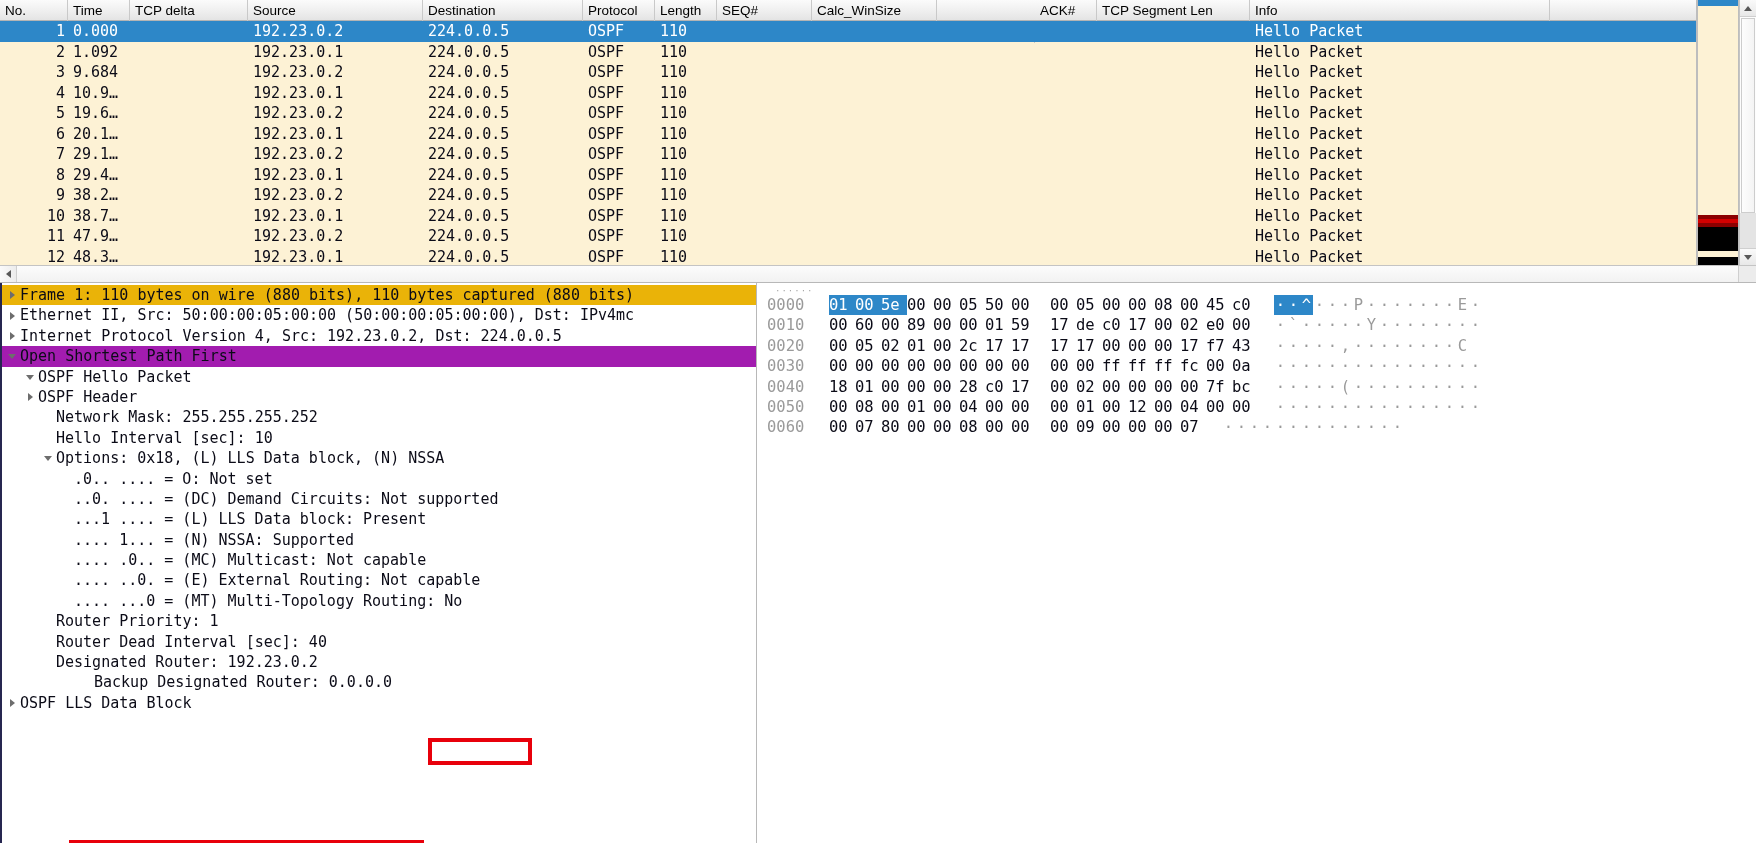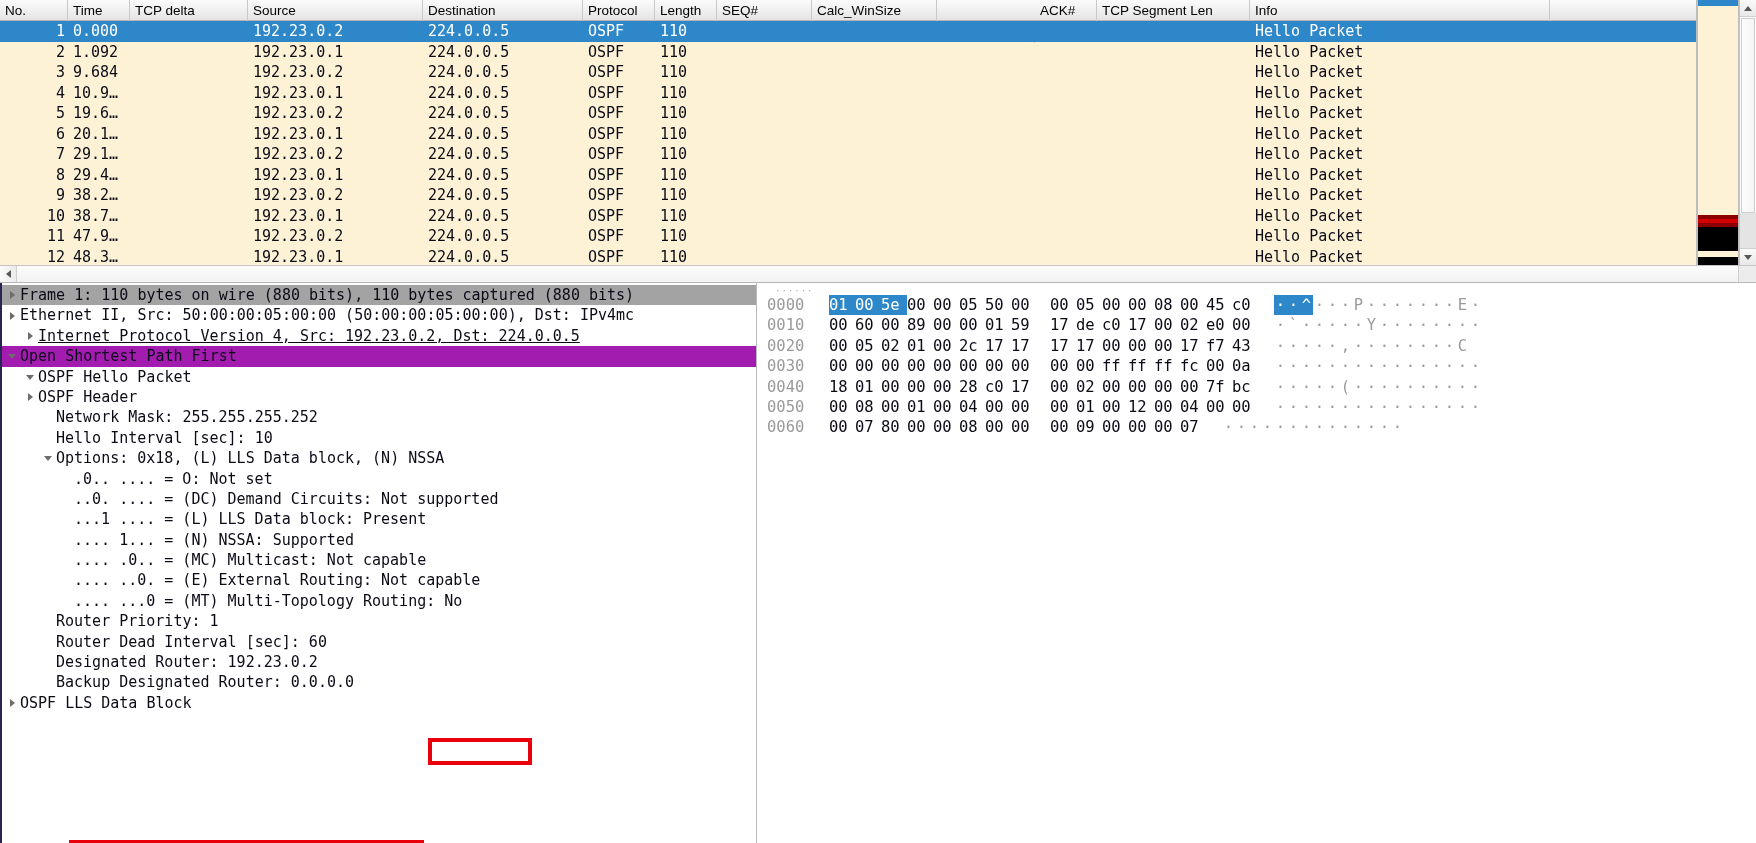--- a/index.html
+++ b/index.html
@@ -193,21 +193,21 @@
   }
   .trow {
     height: 20.4px;
     line-height: 20.4px;
     white-space: nowrap;
     color: #0b0b17;
     display: flex;
     align-items: center;
     padding-left: 6px;
   }
-  .trow.hl { background: #a3a3a3; }
+  .trow.hl { background: #eab308; }
   .trow.grey { background: #a21caf; }
   .exp {
     width: 14px; min-width: 14px;
     display: inline-block;
     position: relative;
     height: 20px;
   }
   .exp.closed::before {
     content: "";
     position: absolute; left: 4px; top: 6px;
@@ -535,21 +535,21 @@
     <div class="detail-pane" id="detail-pane">
       <div class="lstripe"></div>
     <div class="trow hl" style="padding-left: 6px;">
           <span class="exp closed"></span>
           <span class="ttext">Frame 1: 110 bytes on wire (880 bits), 110 bytes captured (880 bits)</span>
         </div>
         <div class="trow" style="padding-left: 6px;">
           <span class="exp closed"></span>
           <span class="ttext">Ethernet II, Src: 50:00:00:05:00:00 (50:00:00:05:00:00), Dst: IPv4mc</span>
         </div>
-        <div class="trow" style="padding-left: 24px; text-decoration: underline;">
+        <div class="trow" style="padding-left: 6px;">
           <span class="exp closed"></span>
           <span class="ttext">Internet Protocol Version 4, Src: 192.23.0.2, Dst: 224.0.0.5</span>
         </div>
         <div class="trow grey" style="padding-left: 6px;">
           <span class="exp open"></span>
           <span class="ttext">Open Shortest Path First</span>
         </div>
         <div class="trow" style="padding-left: 24px;">
           <span class="exp open"></span>
           <span class="ttext">OSPF Hello Packet</span>
@@ -597,27 +597,27 @@
         <div class="trow" style="padding-left: 60px;">
           <span class="exp"></span>
           <span class="ttext">.... ...0 = (MT) Multi-Topology Routing: No</span>
         </div>
         <div class="trow" style="padding-left: 42px;">
           <span class="exp"></span>
           <span class="ttext">Router Priority: 1</span>
         </div>
         <div class="trow" style="padding-left: 42px;">
           <span class="exp"></span>
-          <span class="ttext">Router Dead Interval [sec]: 60</span>
+          <span class="ttext">Router Dead Interval [sec]: 40</span>
         </div>
         <div class="trow" style="padding-left: 42px;">
           <span class="exp"></span>
           <span class="ttext">Designated Router: 192.23.0.2</span>
         </div>
-        <div class="trow" style="padding-left: 42px;">
+        <div class="trow" style="padding-left: 42px; gap: 38px;">
           <span class="exp"></span>
           <span class="ttext">Backup Designated Router: 0.0.0.0</span>
         </div>
         <div class="trow" style="padding-left: 6px;">
           <span class="exp closed"></span>
           <span class="ttext">OSPF LLS Data Block</span>
         </div>
         <div class="annot" style="left: 428px; top: 455px; width: 104px; height: 27px; border-color: rgb(232, 0, 11);"></div>
         <div class="annot" style="left: 69px; top: 557px; width: 355px; height: 27px; border-color: rgb(232, 0, 11);"></div>
       </div>

